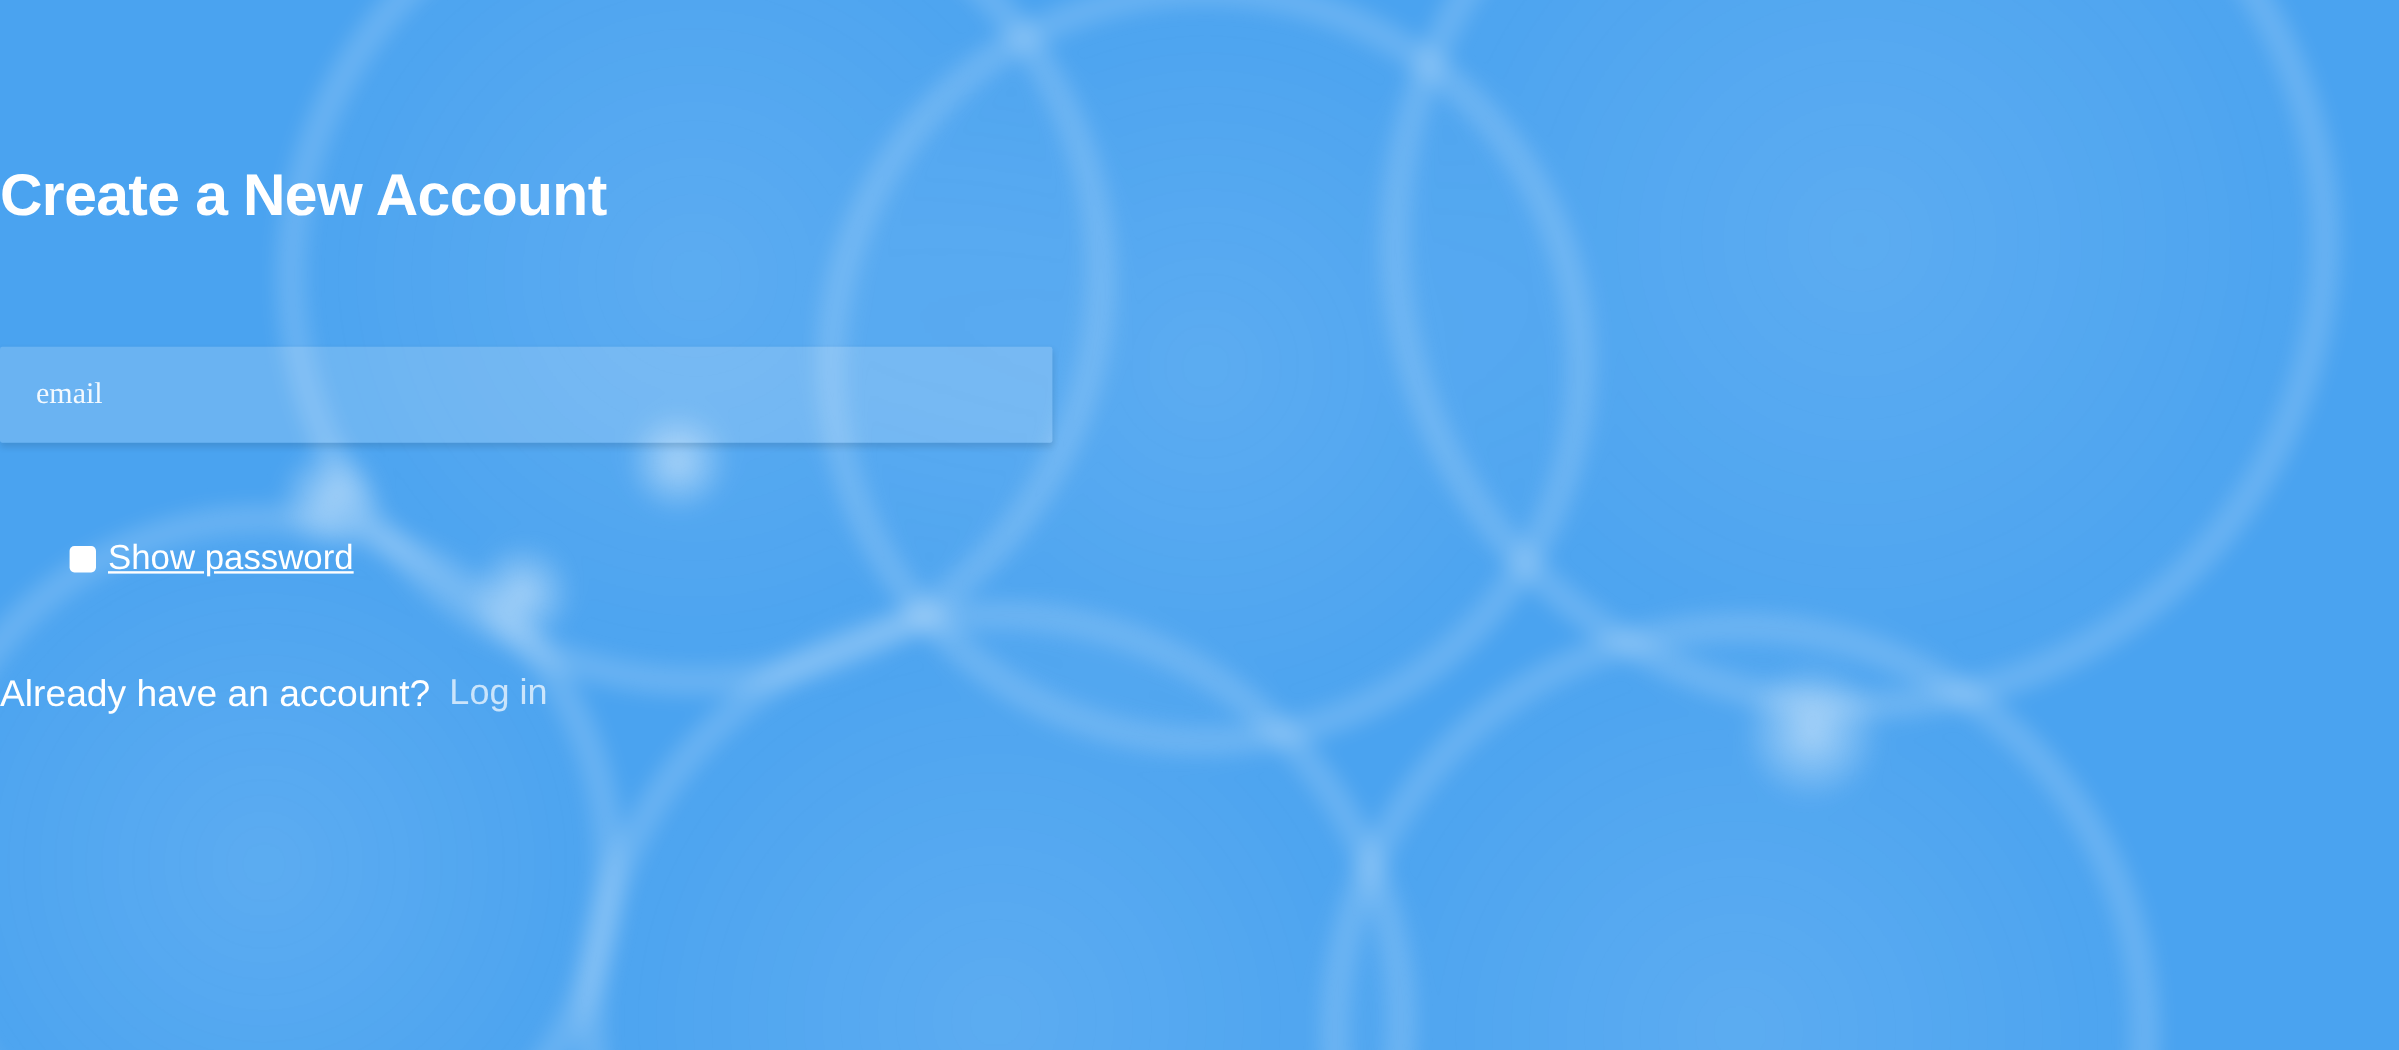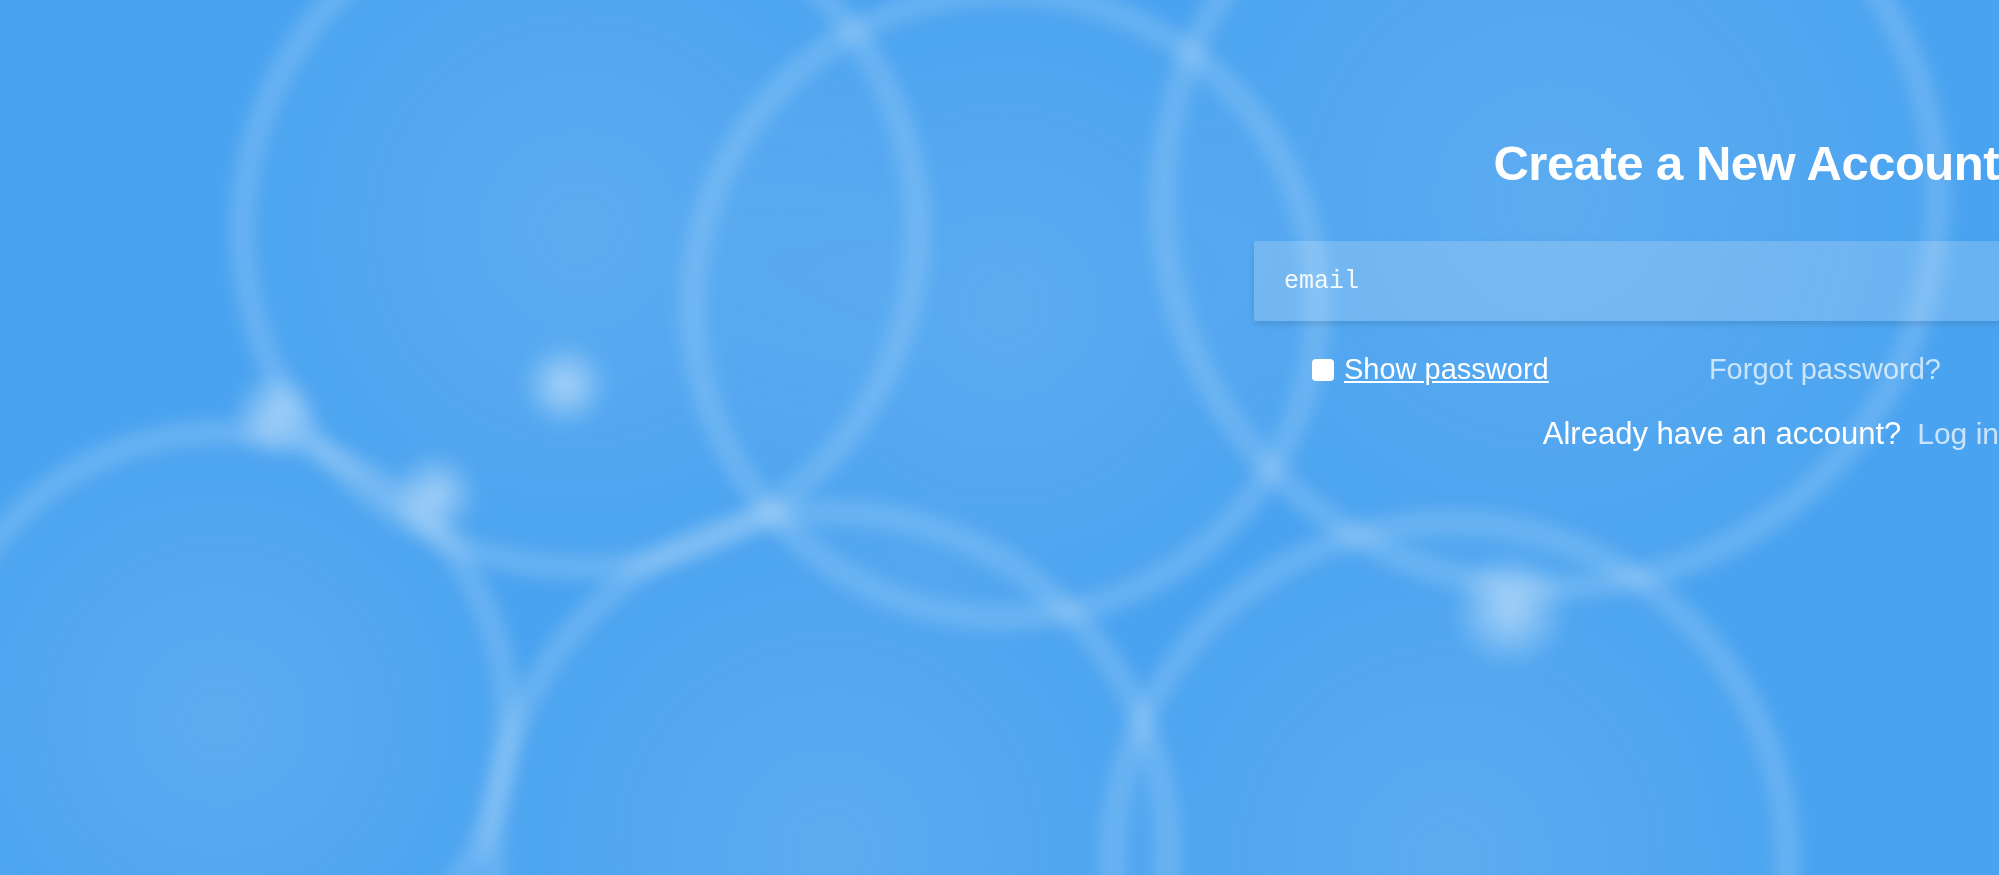--- a/index.html
+++ b/index.html
@@ -87,44 +87,45 @@
     .glow3 { width: 90px; height: 90px; top: 370px; left: 230px; }
     .glow4 { width: 120px; height: 120px; top: 550px; left: 1450px; }
 
     .form-container {
       position: relative;
       z-index: 1;
       width: 100%;
       padding-top: 135px;
       display: flex;
       flex-direction: column;
-      align-items: flex-end;
+      align-items: flex-start;
+      gap: 48px;
     }
 
     .title {
       color: #ffffff;
       font-size: 49px;
       font-weight: 700;
       margin-bottom: 50px;
       letter-spacing: -0.5px;
     }
 
     .input-field {
-      width: 745px;
+      width: 877px;
       height: 80px;
       background: rgba(255, 255, 255, 0.18);
       border: none;
       border-radius: 2px;
       padding: 0 30px;
       font-size: 25px;
       color: #ffffff;
       margin-bottom: 26px;
       box-shadow: 0 3px 6px rgba(0, 0, 0, 0.12);
       outline: none;
-      font-family: Liberation Mono, monospace;
+      font-family: Liberation Serif, serif;
     }
 
     .input-field::placeholder {
       color: rgba(255, 255, 255, 0.92);
     }
 
     .password-row {
       width: 745px;
       display: flex;
       justify-content: space-between;
@@ -223,21 +224,20 @@
 
   <input type="text" class="input-field" placeholder="email" style="">
 
 
 
   <div class="password-row">
     <div class="show-password-wrap">
       <input type="checkbox" class="checkbox" style="">
       <label class="show-password-label">Show password</label>
     </div>
-    <a class="forgot-password">Forgot password?</a>
   </div>
 
 
   <div class="login-row">
     <span class="login-text">Already have an account?</span>
     <a class="login-link">Log in</a>
   </div>
 </div>
 
 </body></html>

